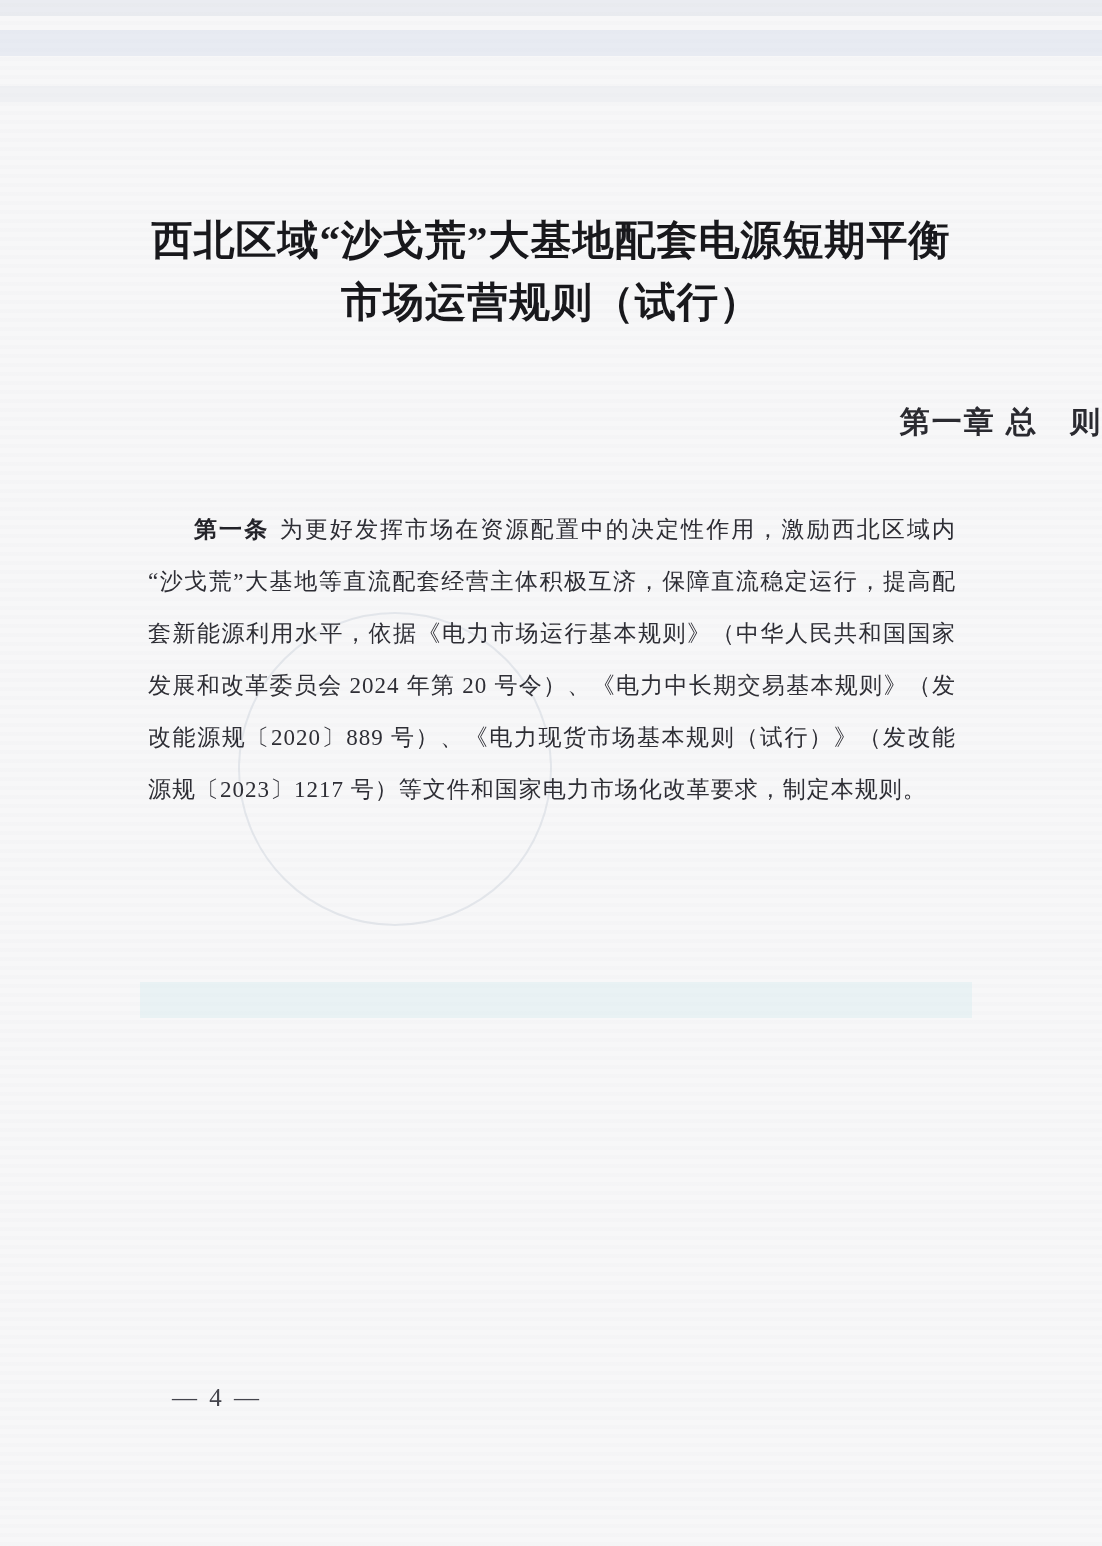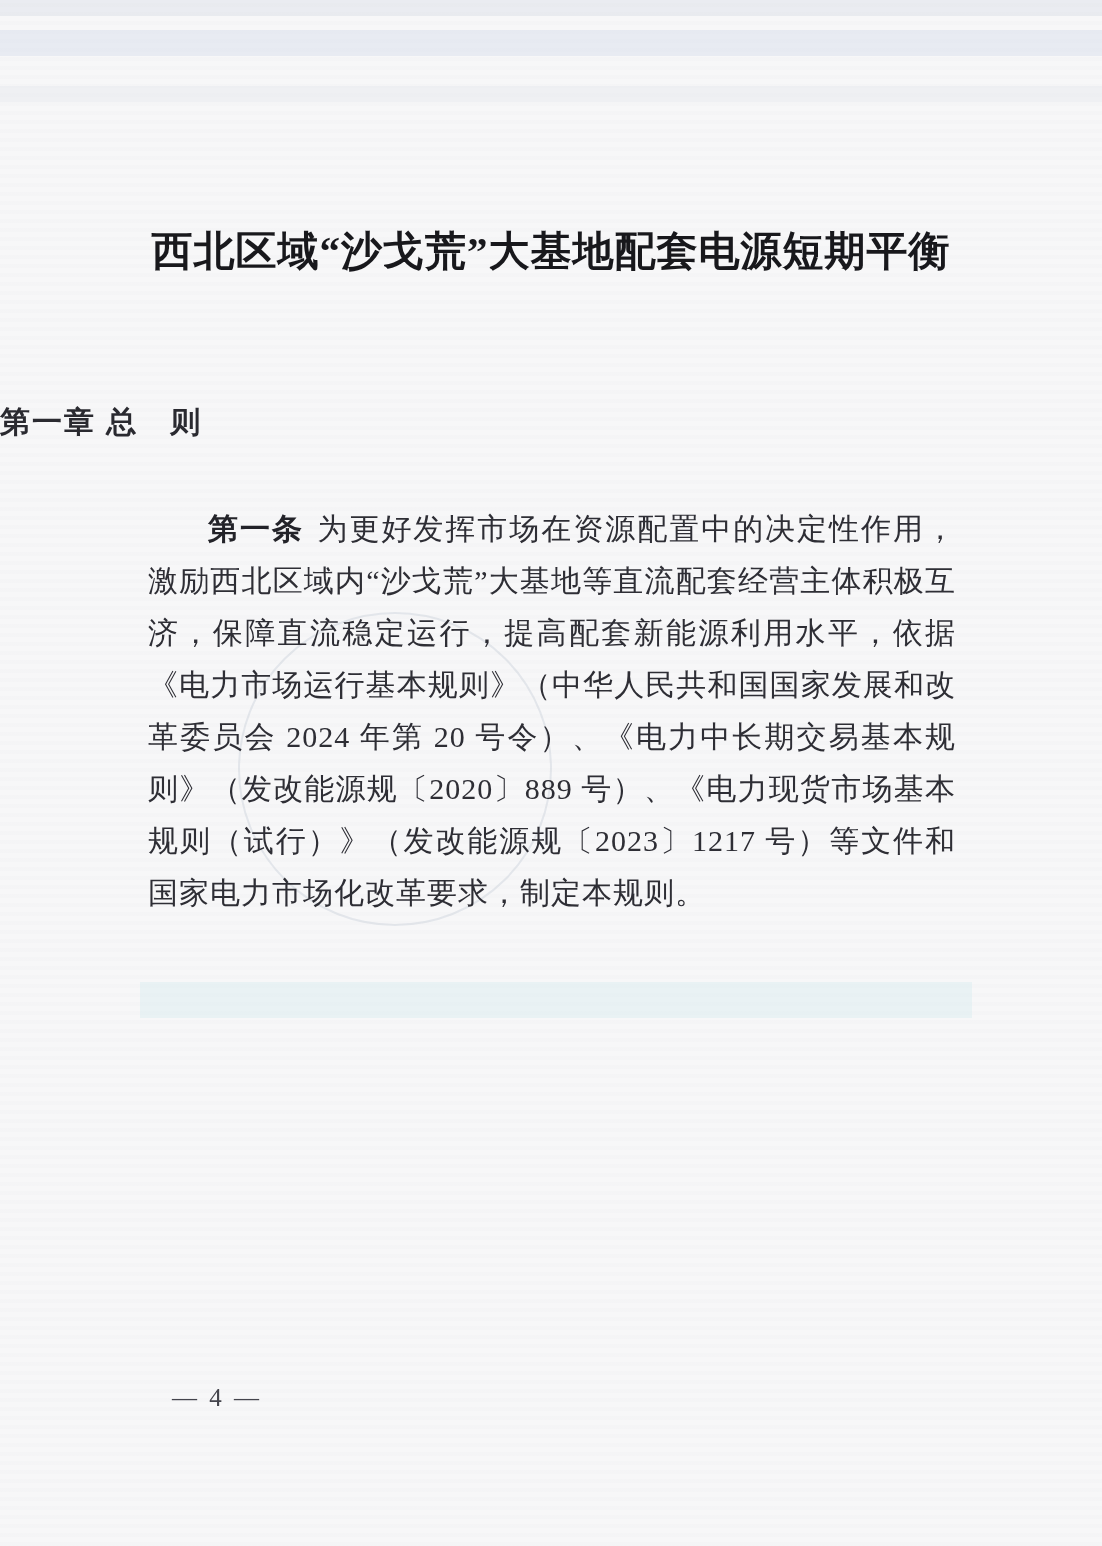--- a/index.html
+++ b/index.html
@@ -51,52 +51,52 @@
     left: 238px;
     top: 612px;
     width: 310px;
     height: 310px;
     border: 2px solid rgba(150, 165, 185, 0.20);
     border-radius: 50%;
     pointer-events: none;
   }
   .doc-title {
     position: absolute;
-    top: 220px;
+    top: 209px;
     left: 0;
     width: 100%;
     margin: 0;
     text-align: center;
     font-size: 41px;
     line-height: 62px;
     font-weight: bold;
     letter-spacing: 1px;
     color: #18181c;
     font-family: "Liberation Serif", "DejaVu Serif", serif;
   }
   .doc-title .title-line { display: block; }
   .chapter {
     position: absolute;
     top: 402px;
     left: 0;
     width: 100%;
     margin: 0;
-    text-align: left;
+    text-align: right;
     font-size: 30px;
     font-weight: 600;
     letter-spacing: 2px;
     color: #2a2a30;
     font-family: "Liberation Sans", "DejaVu Sans", sans-serif;
   }
   .doc-body {
     position: absolute;
     top: 503px;
     left: 148px;
     width: 808px;
-    font-size: 30px;
+    font-size: 23px;
     line-height: 52px;
     letter-spacing: 1px;
     color: #2e2e35;
     text-align: justify;
   }
   .doc-body p {
     margin: 0;
     text-indent: 2em;
   }
   .article-lead {
@@ -120,20 +120,21 @@
 <div class="page">
 
   <div class="scan-band band1"></div>
   <div class="scan-band band2"></div>
   <div class="scan-band band3"></div>
   <div class="watermark-circle"></div>
   <div class="highlight-band"></div>
 
   <h1 class="doc-title">
     <span class="title-line">西北区域“沙戈荒”大基地配套电源短期平衡</span>
+    <span class="title-line">市场运营规则（试行）</span>
   </h1>
 
   <h2 class="chapter">第一章 总　则</h2>
 
   <div class="doc-body">
     <p>
       <span class="article-lead">第一条</span><span>为更好发挥市场在资源配置中的决定性作用，激励西北区域内“沙戈荒”大基地等直流配套经营主体积极互济，保障直流稳定运行，提高配套新能源利用水平，依据《电力市场运行基本规则》（中华人民共和国国家发展和改革委员会 2024 年第 20 号令）、《电力中长期交易基本规则》（发改能源规〔2020〕889 号）、《电力现货市场基本规则（试行）》（发改能源规〔2023〕1217 号）等文件和国家电力市场化改革要求，制定本规则。</span>
     </p>
   </div>
 

